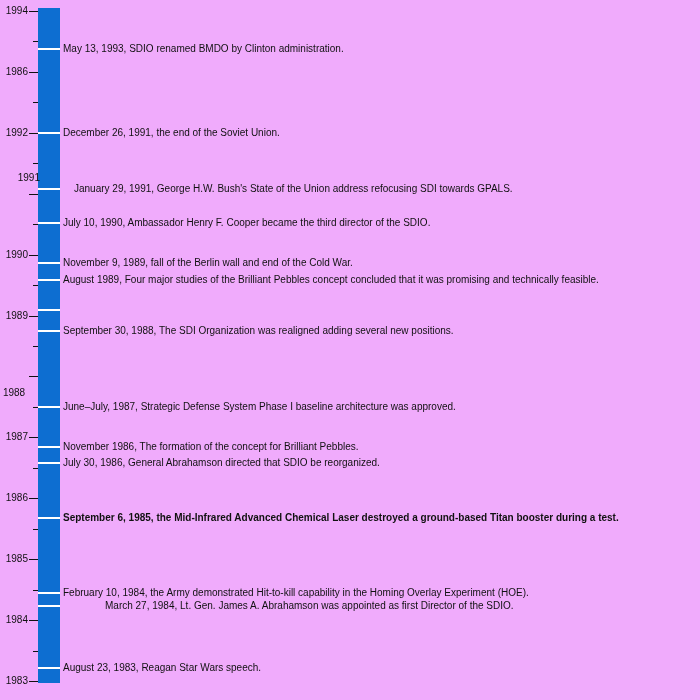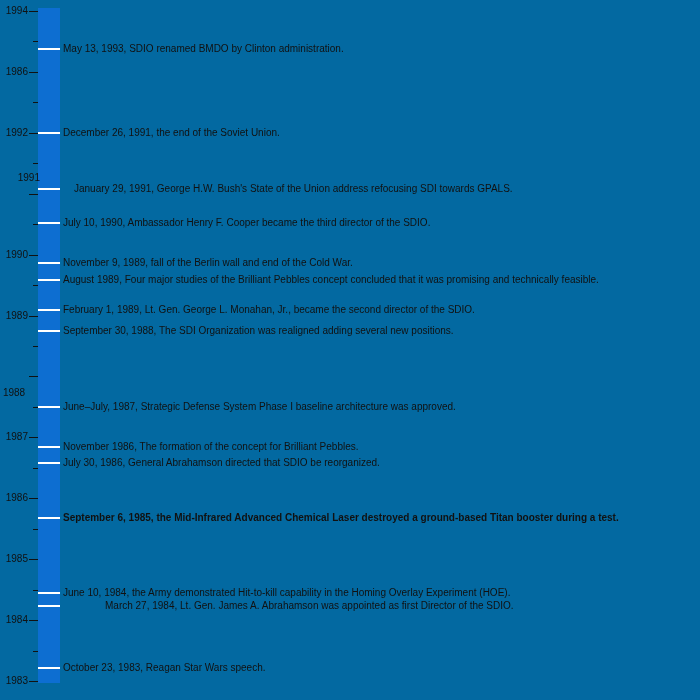--- a/index.html
+++ b/index.html
@@ -5,21 +5,21 @@
   html, body {
     margin: 0;
     padding: 0;
     background: #ffffff;
     font-family: "Liberation Sans", sans-serif;
   }
   #canvas {
     position: relative;
     width: 700px;
     height: 700px;
-    background: #0369a1;
+    background: #f0abfc;
     overflow: hidden;
   }
   .year-label {
     position: absolute;
     left: 0;
     width: 28px;
     text-align: right;
     font-size: 10px;
     line-height: 12px;
     color: #111111;
@@ -108,30 +108,29 @@
     <div class="event-label" style="top: 127px;">December 26, 1991, the end of the Soviet Union.</div>
     <div class="event-divider" style="top: 188px; background: rgb(255, 255, 255);"></div>
     <div class="event-label" style="top: 183px; margin-left: 11px;">January 29, 1991, George H.W. Bush's State of the Union address refocusing SDI towards GPALS.</div>
     <div class="event-divider" style="top: 222px; background: rgb(255, 255, 255);"></div>
     <div class="event-label" style="top: 217px;">July 10, 1990, Ambassador Henry F. Cooper became the third director of the SDIO.</div>
     <div class="event-divider" style="top: 262px; background: rgb(255, 255, 255);"></div>
     <div class="event-label" style="top: 257px;">November 9, 1989, fall of the Berlin wall and end of the Cold War.</div>
     <div class="event-divider" style="top: 279px; background: rgb(255, 255, 255);"></div>
     <div class="event-label" style="top: 274px;">August 1989, Four major studies of the Brilliant Pebbles concept concluded that it was promising and technically feasible.</div>
     <div class="event-divider" style="top: 309px; background: rgb(255, 255, 255);"></div>
-    <div class="event-label" style="top: 304px;">February 1, 1989, Lt. Gen. George L. Monahan, Jr., became the second director of the SDIO.</div>
     <div class="event-divider" style="top: 330px; background: rgb(255, 255, 255);"></div>
     <div class="event-label" style="top: 325px;">September 30, 1988, The SDI Organization was realigned adding several new positions.</div>
     <div class="event-divider" style="top: 406px; background: rgb(255, 255, 255);"></div>
     <div class="event-label" style="top: 401px;">June–July, 1987, Strategic Defense System Phase I baseline architecture was approved.</div>
     <div class="event-divider" style="top: 446px; background: rgb(255, 255, 255);"></div>
     <div class="event-label" style="top: 441px;">November 1986, The formation of the concept for Brilliant Pebbles.</div>
     <div class="event-divider" style="top: 462px; background: rgb(255, 255, 255);"></div>
     <div class="event-label" style="top: 457px;">July 30, 1986, General Abrahamson directed that SDIO be reorganized.</div>
     <div class="event-divider" style="top: 517px; background: rgb(255, 255, 255);"></div>
     <div class="event-label" style="top: 512px; font-weight: bold;">September 6, 1985, the Mid-Infrared Advanced Chemical Laser destroyed a ground-based Titan booster during a test.</div>
     <div class="event-divider" style="top: 592px; background: rgb(255, 255, 255);"></div>
-    <div class="event-label" style="top: 587px;">June 10, 1984, the Army demonstrated Hit-to-kill capability in the Homing Overlay Experiment (HOE).</div>
+    <div class="event-label" style="top: 587px;">February 10, 1984, the Army demonstrated Hit-to-kill capability in the Homing Overlay Experiment (HOE).</div>
     <div class="event-divider" style="top: 605px; background: rgb(255, 255, 255);"></div>
     <div class="event-label" style="top: 600px; padding-left: 42px;">March 27, 1984, Lt. Gen. James A. Abrahamson was appointed as first Director of the SDIO.</div>
     <div class="event-divider" style="top: 667px; background: rgb(255, 255, 255);"></div>
-    <div class="event-label" style="top: 662px;">October 23, 1983, Reagan Star Wars speech.</div>
+    <div class="event-label" style="top: 662px;">August 23, 1983, Reagan Star Wars speech.</div>
   </div>
 
 </body></html>

